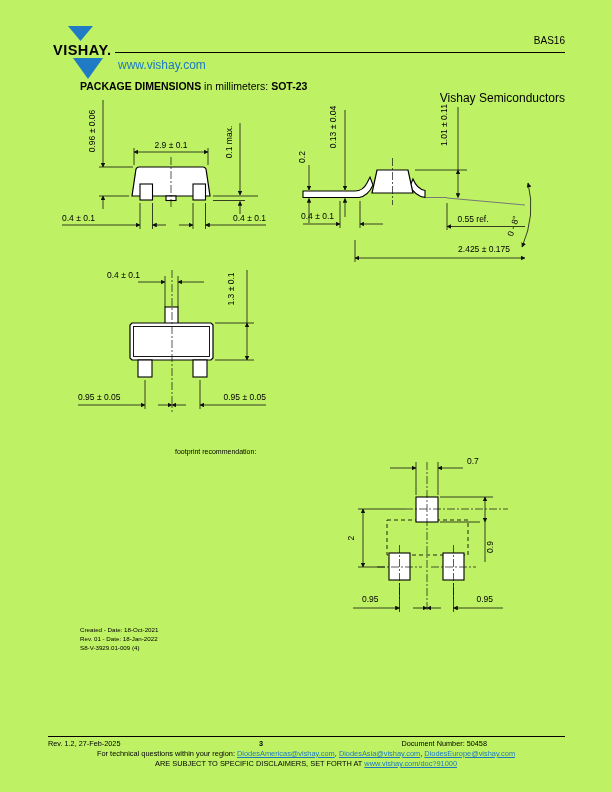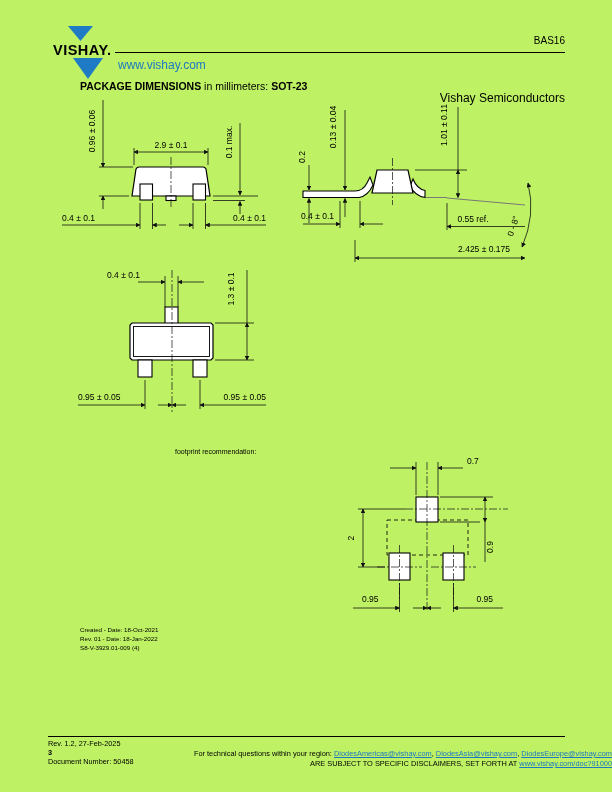--- a/index.html
+++ b/index.html
@@ -10,21 +10,21 @@
   .logo-wordmark{font-weight:bold;letter-spacing:.5px;}
   .link{color:#1b78c1;text-decoration:underline;cursor:pointer;}
   .site-link{color:#1b78c1;text-decoration:none;font-size:12px;}
   .part{font-size:10px;font-weight:normal;}
   .division{font-size:12px;}
   .title{font-size:10.5px;}
   .title b{font-weight:bold;}
   .caption{font-size:7px;}
   .notes{font-size:6.2px;line-height:1.45;}
   .footer-row{display:flex;justify-content:space-between;font-size:7.3px;}
-  .footer-center{text-align:right;font-size:7.4px;line-height:1.35;}
+  .footer-center{text-align:center;font-size:7.4px;line-height:1.35;}
   svg text{font-family:"Liberation Sans",sans-serif;font-size:8.5px;fill:#000;}
   svg .out{fill:#fff;stroke:#000;stroke-width:1.1;}
   svg .dim{stroke:#111;stroke-width:.8;fill:none;}
   svg .cl{stroke:#111;stroke-width:.7;fill:none;stroke-dasharray:8 2 2 2;}
   svg .dash{stroke:#111;stroke-width:.9;fill:none;stroke-dasharray:4 3;}
   svg .gray{stroke:#777;stroke-width:1;fill:none;}
 </style>
 </head>
 <body>
 
@@ -205,21 +205,21 @@
   </svg>
 
   <div class="abs notes" style="left:80px;top:626px;">
     <div>Created - Date: 18-Oct-2021</div>
     <div>Rev. 01 - Date: 18-Jan-2022</div>
     <div>S8-V-3929.01-009 (4)</div>
   </div>
 
   <div class="hline" style="left:48px;top:736px;width:517px;"></div>
 
-  <div class="abs footer-row" style="left:48px;top:739px;width:517px;flex-direction:column;">
+  <div class="abs footer-row" style="left:48px;top:739px;width:439px;">
     <span>Rev. 1.2, 27-Feb-2025</span>
     <span style="font-weight:bold;">3</span>
     <span>Document Number: 50458</span>
   </div>
 
   <div class="abs footer-center" style="left:0;top:749px;width:612px;">
     <span>For technical questions within your region: </span><span class="link">DiodesAmericas@vishay.com</span><span>, </span><span class="link">DiodesAsia@vishay.com</span><span>, </span><span class="link">DiodesEurope@vishay.com</span>
   </div>
 
   <div class="abs footer-center" style="left:0;top:759px;width:612px;">

